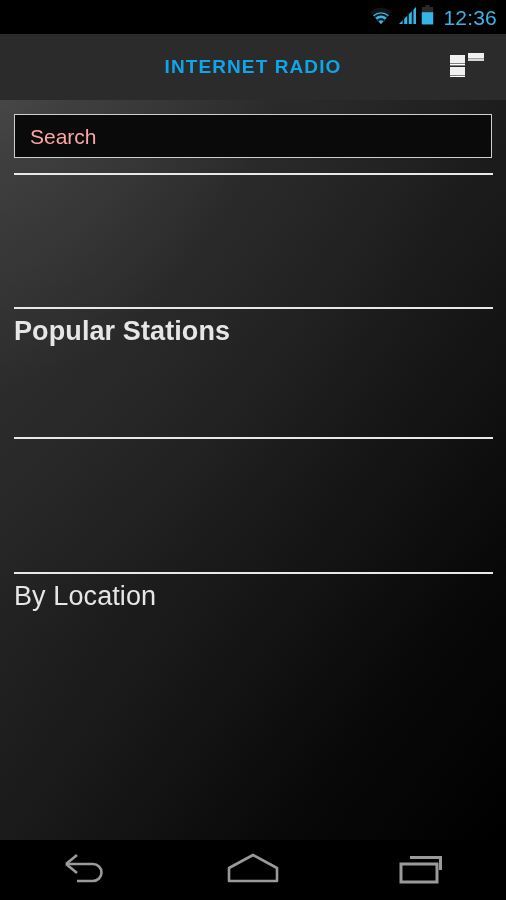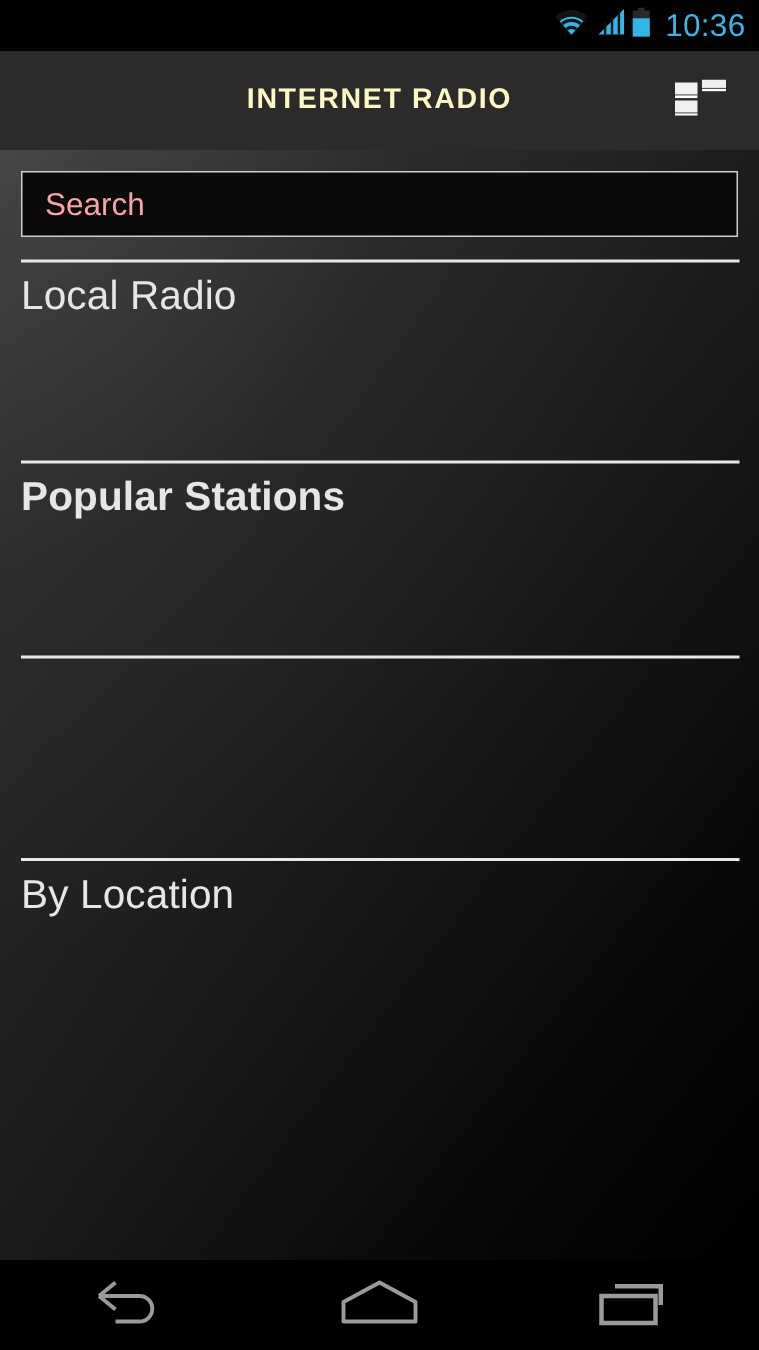--- a/index.html
+++ b/index.html
@@ -25,21 +25,21 @@
     font-family:"Liberation Sans", sans-serif;
   }
 
   
   #action-bar {
     position:absolute; left:0; top:34px; width:506px; height:66px;
     background:#2b2b2b;
     display:flex; align-items:center; justify-content:center;
   }
   #action-bar-title {
-    color:#fef9c3; font-size:19px; font-weight:bold;
+    color:#0ea5e9; font-size:19px; font-weight:bold;
     letter-spacing:1.1px;
   }
   #overflow-layout-button {
     position:absolute; right:16px; top:50%; transform:translateY(-50%);
     width:46px; height:40px;
     display:flex; align-items:center; justify-content:center;
     cursor:pointer;
   }
 
   
@@ -129,21 +129,21 @@
 
       <span>
         <svg width="13" height="20" viewBox="0 0 13 20">
           <rect x="4.3" y="0" width="4.4" height="2.2" fill="#2a2a2a"></rect>
           <rect x="0.8" y="2.0" width="11.4" height="17.4" fill="#2a2a2a"></rect>
           <rect x="0.8" y="7.2" width="11.4" height="12.2" fill="#33b5e5"></rect>
         </svg>
       </span>
 
     </div>
-    <span class="status-time">10:36</span>
+    <span class="status-time">12:36</span>
   </div>
 
   <div id="action-bar">
     <span id="action-bar-title">INTERNET RADIO</span>
 
     <div id="overflow-layout-button">
       <span>
         <svg width="34" height="24" viewBox="0 0 34 24">
           <rect x="0" y="2" width="15" height="8" fill="#f0f0f0"></rect>
           <rect x="0" y="10.6" width="15" height="1.8" fill="#ffffff"></rect>
@@ -159,21 +159,20 @@
   <div id="content">
 
     <div id="search-field">
       <span id="search-placeholder">Search</span>
     </div>
 
     <div id="section-list">
 
       <div class="list-row" style="top:73px;">
         <div class="row-divider"></div>
-        <span class="row-label">Local Radio</span>
       </div>
 
       <div class="list-row" style="top:207px;font-weight:bold;">
         <div class="row-divider"></div>
         <span class="row-label">Popular Stations</span>
       </div>
 
       <div class="list-row" style="top:337px;">
         <div class="row-divider"></div>
       </div>

